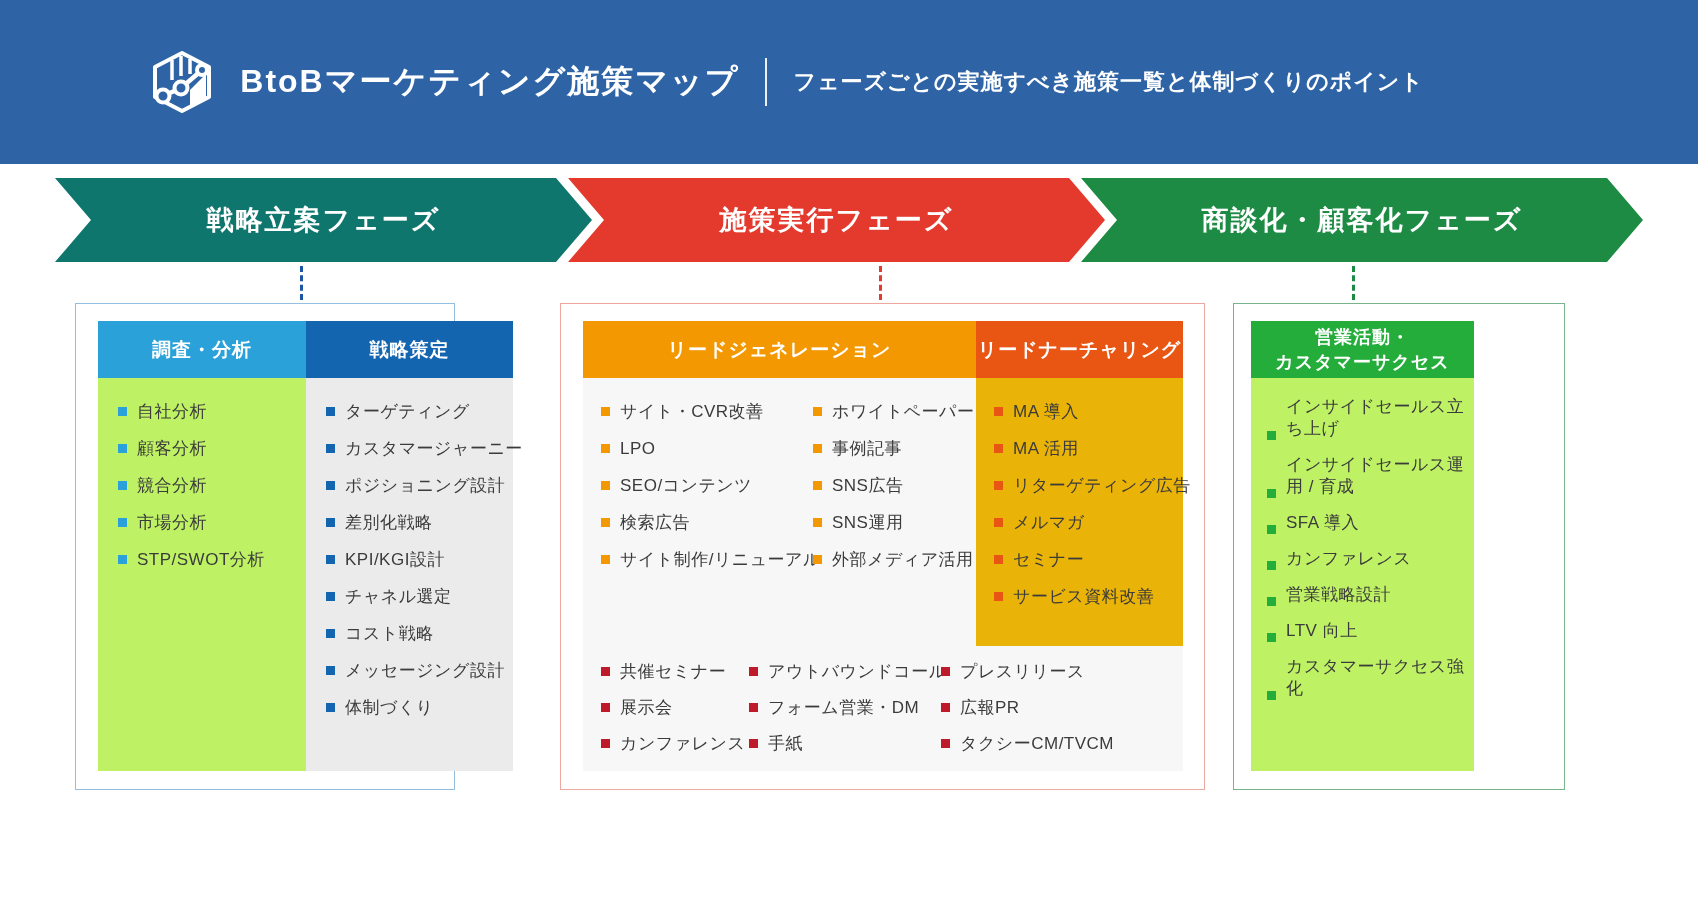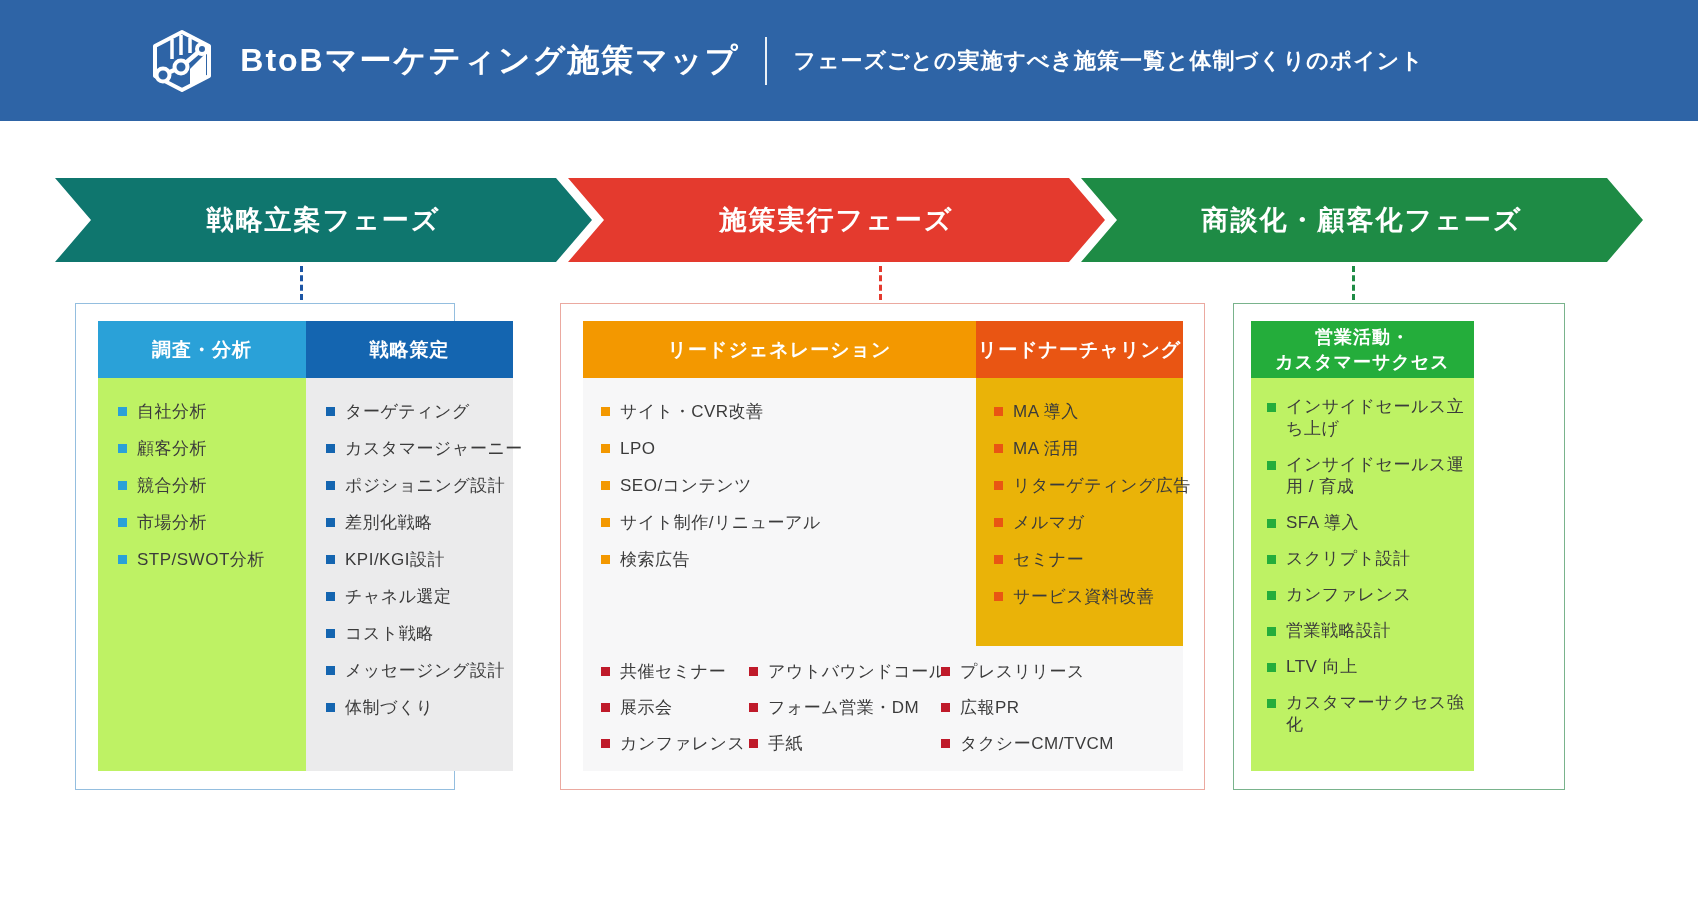--- a/index.html
+++ b/index.html
@@ -1,20 +1,20 @@
 <!DOCTYPE html>
 <html><head>
 <meta charset="utf-8">
 <style>
   *{box-sizing:border-box;margin:0;padding:0}
   html,body{width:1698px;height:900px}
   body{position:relative;background:#ffffff;font-family:"Liberation Sans","DejaVu Sans",sans-serif;overflow:hidden}
 
   
-  .header{position:absolute;top:0;left:0;width:1698px;height:121px;background:#2E64A6;
+  .header{position:absolute;top:0;left:0;width:1698px;height:164px;background:#2E64A6;
           display:flex;align-items:center;justify-content:center;gap:26px;transform:translateZ(0)}
   .header-inner{display:flex;align-items:center;gap:26px;transform:translateX(-62px)}
   .logo{width:64px;height:64px;flex:none}
   .title{color:#fff;font-size:32px;font-weight:bold;letter-spacing:2px;white-space:nowrap}
   .hdr-divider{width:2px;height:48px;background:rgba(255,255,255,.9)}
   .subtitle{color:#fff;font-size:22px;font-weight:bold;letter-spacing:1px;white-space:nowrap}
 
   
   .arrow{position:absolute;top:178px;height:84px;display:flex;align-items:center;justify-content:center;
          color:#fff;font-size:27px;font-weight:bold;letter-spacing:2px;white-space:nowrap;
@@ -70,21 +70,21 @@
   .outbound{position:absolute;left:18px;top:275px;display:flex}
   .ob-col-1{width:148px}
   .ob-col-2{width:192px}
   .ob-col-3{width:210px}
   .outbound .item{height:36px}
 
   
   .sales-content{position:absolute;top:17px;left:17px;width:223px}
   .h-sales{background:#24AD3B;font-size:18px}
   .sales-body{height:393px;padding:11px 0 0 16px}
-  .sales-body .item{height:auto;align-items:flex-start;padding:7px 0;line-height:22px;white-space:normal}
+  .sales-body .item{height:auto;align-items:flex-end;padding:7px 0;line-height:22px;white-space:normal}
   .sales-body .sq{margin-top:7px}
   .sales-body .item span:last-child{display:inline-block;max-width:185px}
 </style>
 </head>
 <body>
 
 <div class="header">
   <div class="header-inner">
     <svg class="logo" viewBox="0 0 64 64">
       <polygon points="32,3 59,17 59,47 32,61 5,47 5,17" fill="none" stroke="#ffffff" stroke-width="4" stroke-linejoin="round"></polygon>
@@ -203,25 +203,49 @@
               <li class="item">
               <span class="sq b-orange"></span>
               <span> LPO</span>
             </li>
               <li class="item">
               <span class="sq b-orange"></span>
               <span>SEO/コンテンツ</span>
             </li>
               <li class="item">
               <span class="sq b-orange"></span>
+              <span>検索広告</span>
+            </li>
+              <li class="item">
+              <span class="sq b-orange"></span>
               <span>サイト制作/リニューアル</span>
             </li>
-              <li class="item">
-              <span class="sq b-orange"></span>
-              <span>検索広告</span>
+            </ul>
+        </div>
+        <div class="lg-col-2">
+          <ul>
+              <li class="item">
+              <span class="sq b-orange"></span>
+              <span>ホワイトペーパー</span>
+            </li>
+              <li class="item">
+              <span class="sq b-orange"></span>
+              <span>事例記事</span>
+            </li>
+              <li class="item">
+              <span class="sq b-orange"></span>
+              <span>SNS広告</span>
+            </li>
+              <li class="item">
+              <span class="sq b-orange"></span>
+              <span>SNS運用</span>
+            </li>
+              <li class="item">
+              <span class="sq b-orange"></span>
+              <span>外部メディア活用</span>
             </li>
             </ul>
         </div>
       </div>
       <div class="nurt-panel">
         <ul>
             <li class="item">
             <span class="sq b-dorange"></span>
             <span>MA 導入</span>
           </li>
@@ -316,24 +340,20 @@
           <li class="item">
           <span class="sq b-green"></span>
           <span>インサイドセールス運用 / 育成</span>
         </li>
           <li class="item">
           <span class="sq b-green"></span>
           <span>SFA 導入</span>
         </li>
           <li class="item">
           <span class="sq b-green"></span>
-          <span>スクリプト設計</span>
-        </li>
-          <li class="item">
-          <span class="sq b-green"></span>
           <span>カンファレンス</span>
         </li>
           <li class="item">
           <span class="sq b-green"></span>
           <span>営業戦略設計</span>
         </li>
           <li class="item">
           <span class="sq b-green"></span>
           <span>LTV 向上</span>
         </li>

